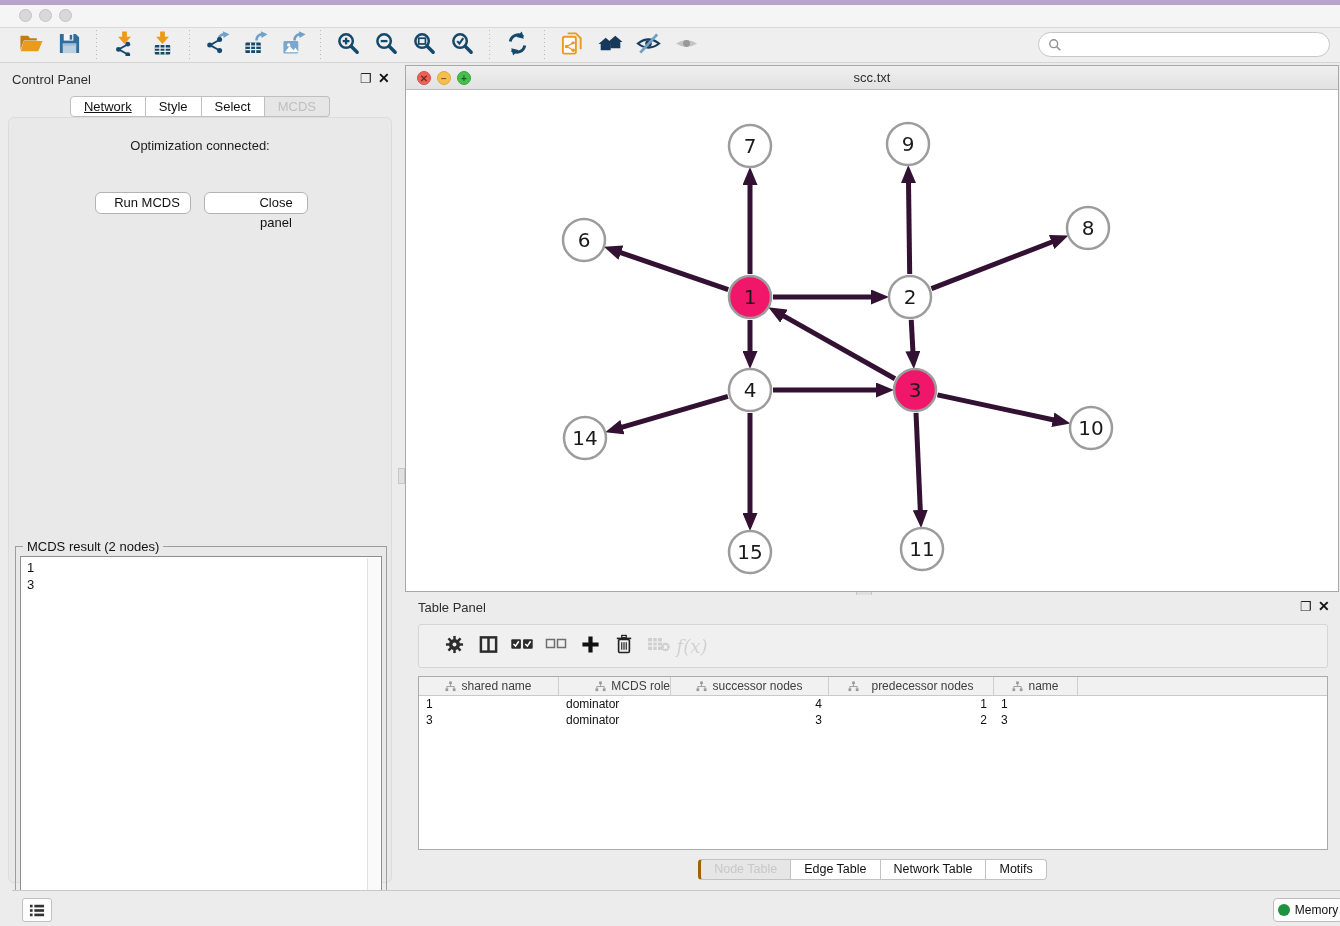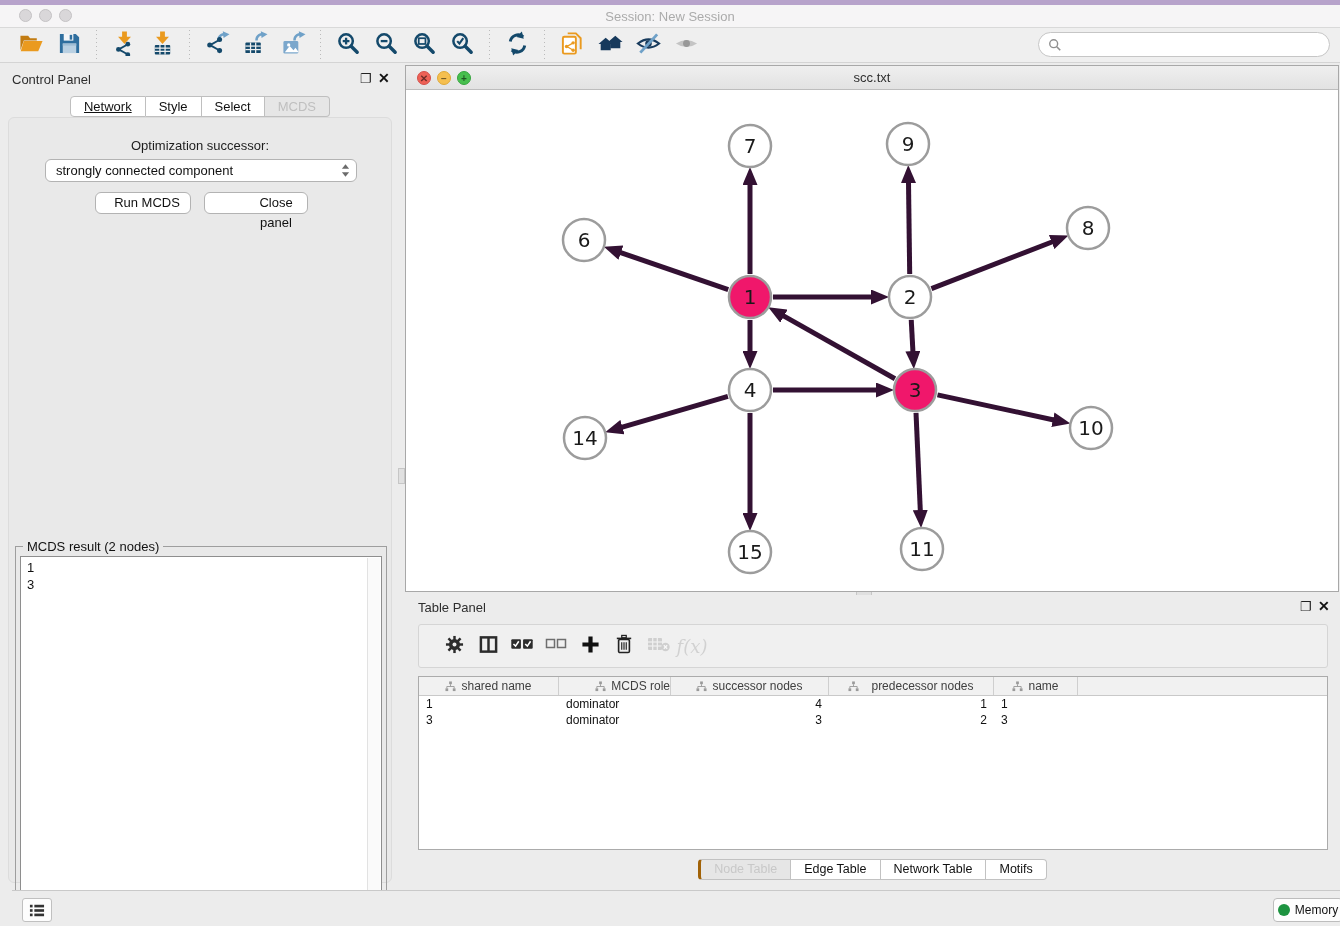--- a/index.html
+++ b/index.html
@@ -123,21 +123,20 @@
   #memory-dot { width:12px; height:12px; border-radius:50%; background:#1d9340; }
 </style>
 </head>
 <body>
 
 <div id="desktop-strip" class="abs"></div>
 <div id="titlebar" class="abs">
   <span class="tl-dot" style="left:19px"></span>
   <span class="tl-dot" style="left:39px"></span>
   <span class="tl-dot" style="left:59px"></span>
-  <div id="window-title">Session: New Session</div>
 </div>
 
 <div id="main-toolbar" class="abs">
     <div class="tb-btn">
       <span><svg viewBox="0 0 26 26">
           <path d="M1.5 5h8l2 2.5h7v2.5h-13.5L1.5 20z" fill="#c27c12"></path>
           <path d="M5 10.5h19.5L20 21H1.8z" fill="#ea9a1f"></path>
         </svg></span>
     </div>
     <div class="tb-btn">
@@ -305,28 +304,21 @@
   <div id="cp-title">Control Panel</div>
   <span class="panel-float" style="left:360px; top:8px">❐</span>
   <span class="panel-close" style="left:378px; top:7px">✕</span>
   <div id="cp-tabs">
       <div class="seg-tab">Network</div>
       <div class="seg-tab">Style</div>
       <div class="seg-tab">Select</div>
       <div class="seg-tab sel">MCDS</div>
     </div>
   <div id="cp-body">
-    <div id="opt-label">Optimization successor:</div>
-    <div id="criterion-select">
-      <span class="lbl">strongly connected component</span>
-      <svg viewBox="0 0 10 16">
-        <path d="M5 1l4 5H1z" fill="#6b6b6b"></path>
-          <path d="M5 15L1 10h8z" fill="#6b6b6b"></path>
-      </svg>
-    </div>
+    <div id="opt-label">Optimization connected:</div>
     <div id="run-btn" class="cp-btn">Run MCDS</div>
     <div id="closepanel-btn" class="cp-btn">Close panel</div>
     <div id="result-group">
       <div id="result-title">MCDS result (2 nodes)</div>
       <div id="result-box">1
 3<div id="result-scroll"></div></div>
     </div>
   </div>
 </div>
 

